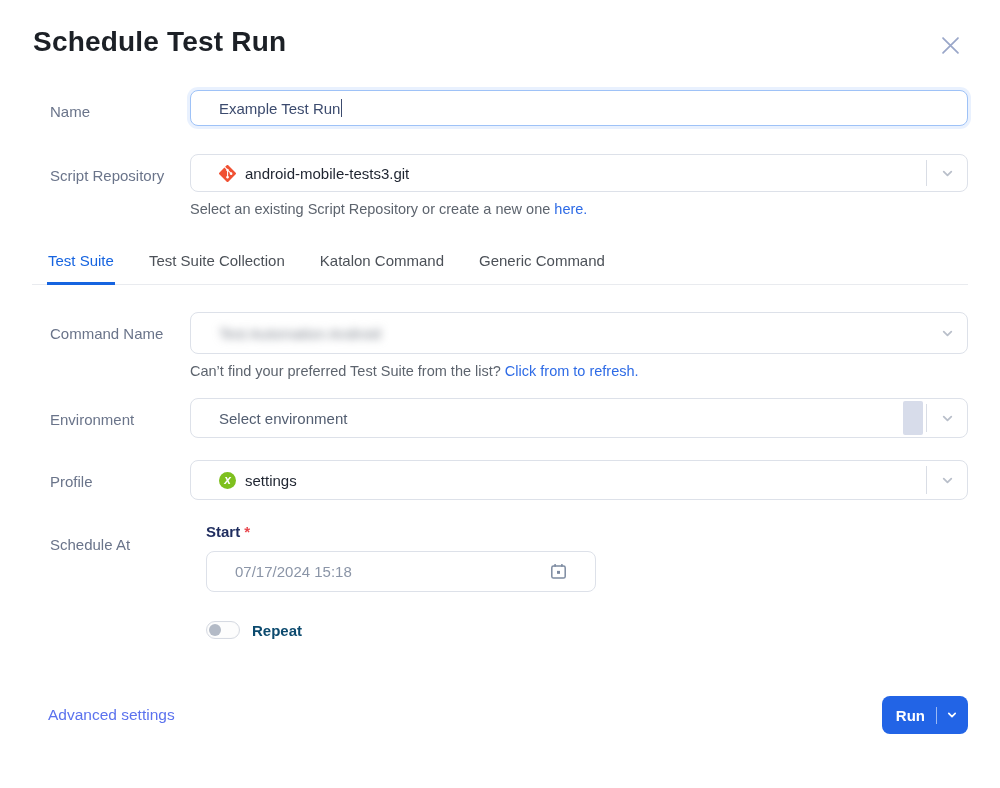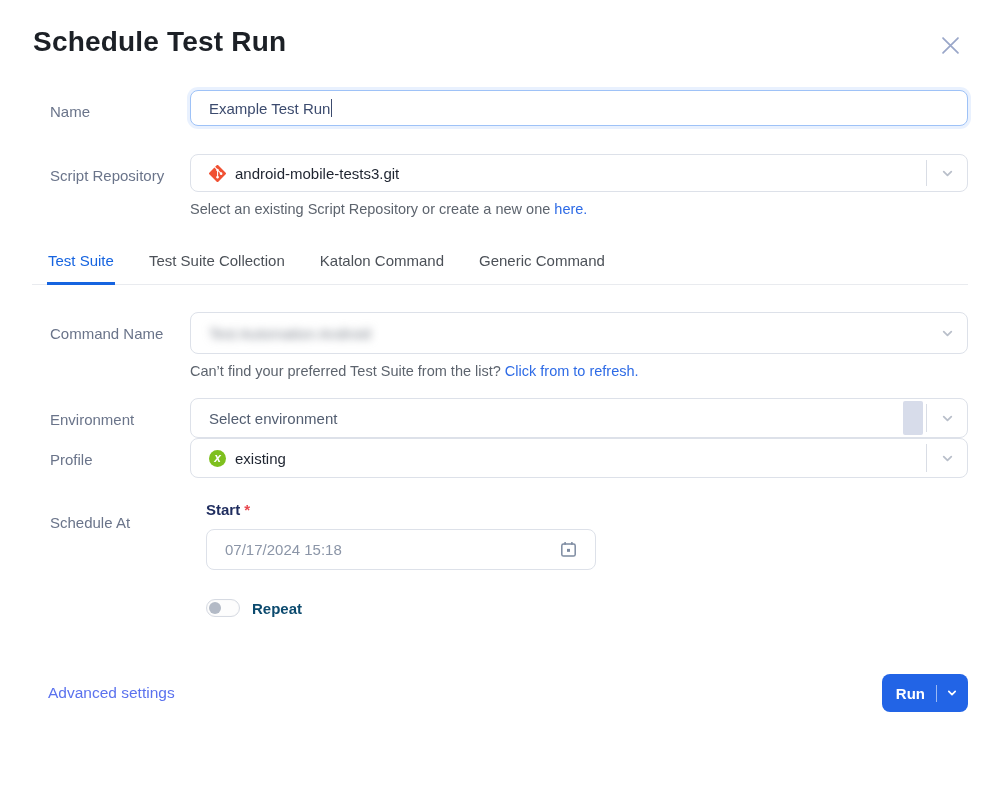--- a/index.html
+++ b/index.html
@@ -16,21 +16,21 @@
   
   .row { display: flex; align-items: flex-start; padding-left: 18px; }
   .row-label { width: 140px; flex-shrink: 0; padding-top: 9px; font-size: 15px; color: #6a748a; line-height: 1.75; }
 
   .row-field { flex: 1; min-width: 0; }
 
   
   .box {
     position: relative; display: flex; align-items: center;
     height: 38px; border: 1px solid #dde1e9; border-radius: 8px;
-    background: #fff; padding: 0 18px; font-size: 15px;
+    background: #fff; padding: 0 28px; font-size: 15px;
   }
   .box.focused { border-color: #9ec2f7; box-shadow: 0 0 0 3px rgba(78,140,245,.12); }
   .select-suffix { position: absolute; right: 0; top: 0; height: 100%; width: 40px; display: flex; align-items: center; justify-content: center; }
   .select-divider { position: absolute; right: 40px; top: 5px; bottom: 5px; width: 1px; background: #d9dde5; }
 
   .value-text { color: #1e2430; }
   .navy-text { color: #3c4b6e; }
   .placeholder-text { color: #525d70; }
 
   .caret { display: inline-block; width: 1px; height: 18px; background: #3c4b6e; margin-left: 1px; vertical-align: -3px; animation: blink 1.1s steps(1) infinite; }
@@ -151,26 +151,26 @@
         <span class="select-divider"></span>
         <span class="select-suffix">
           <svg width="13" height="13" viewBox="0 0 12 12">
               <path d="M2.5 4.3 L6 7.8 L9.5 4.3" stroke="#b9bfca" stroke-width="1.6" fill="none" stroke-linecap="round" stroke-linejoin="round"></path>
             </svg>
         </span>
       </div>
     </div>
   </div>
 
-  <div class="row" style="">
+  <div class="row" style="margin-top:22px;">
     <div class="row-label">Profile</div>
     <div class="row-field">
       <div class="box" style="height:40px;">
         <span class="icon-gap profile-badge">x</span>
-        <span class="value-text">existing</span>
+        <span class="value-text">settings</span>
         <span class="select-divider"></span>
         <span class="select-suffix">
           <svg width="13" height="13" viewBox="0 0 12 12">
               <path d="M2.5 4.3 L6 7.8 L9.5 4.3" stroke="#b9bfca" stroke-width="1.6" fill="none" stroke-linecap="round" stroke-linejoin="round"></path>
             </svg>
         </span>
       </div>
     </div>
   </div>
 

